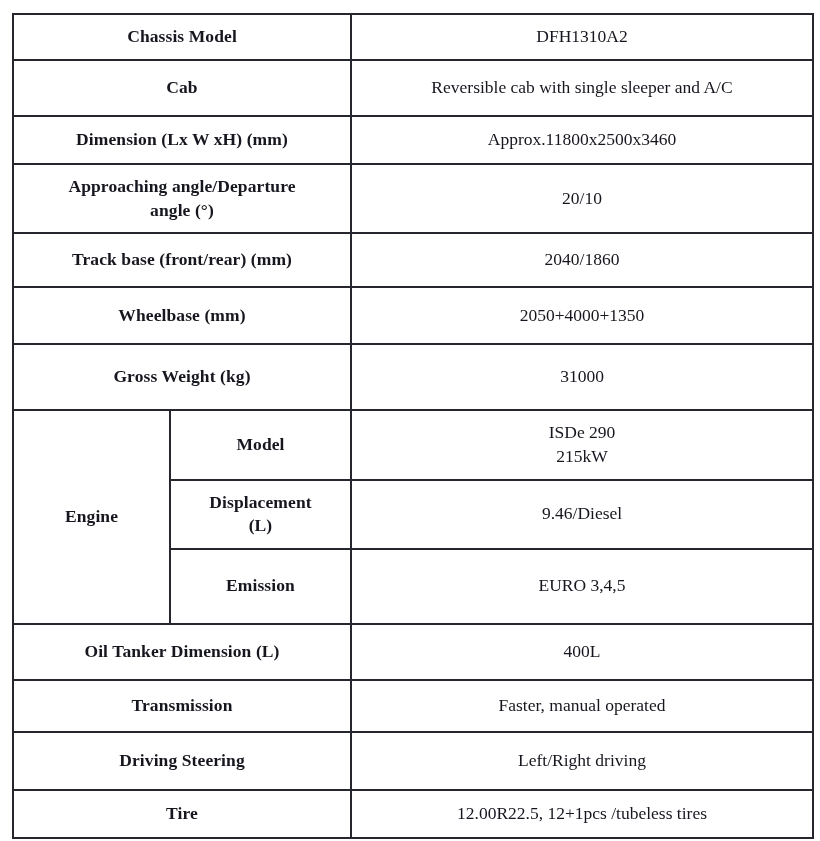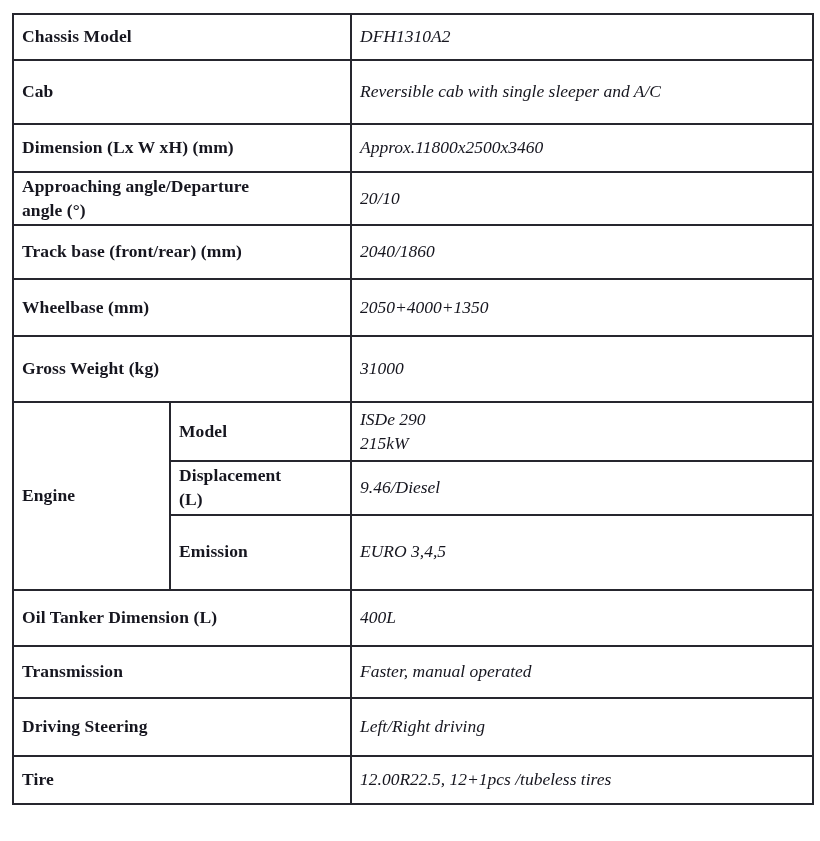--- a/index.html
+++ b/index.html
@@ -22,55 +22,54 @@
     top: 13px;
   }
   table.spec-table {
     border-collapse: collapse;
     table-layout: fixed;
     width: 800px;
   }
   table.spec-table td {
     border: 2px solid #26262e;
     box-sizing: border-box;
-    text-align: left;
+    text-align: center;
     vertical-align: middle;
-    padding: 2px 8px;
+    padding: 10px 8px;
     font-size: 17.5px;
     line-height: 1.35;
     color: #16161f;
     white-space: pre-line;
     overflow: hidden;
   }
   table.spec-table td.label {
     font-weight: bold;
     letter-spacing: 0.1px;
   }
   table.spec-table td.value {
     font-weight: normal;
-    font-style: italic;
   }
 </style>
 </head>
 <body>
 
 <div class="page">
   <div class="spec-table-wrap">
     <table class="spec-table">
       <colgroup>
         <col style="width:157px">
         <col style="width:181px">
         <col style="width:462px">
       </colgroup>
       <tbody>
         <tr style="height:46px">
           <td colspan="2" class="label">Chassis Model</td>
           <td class="value">DFH1310A2</td>
         </tr>
-        <tr style="height:64px">
+        <tr style="height:56px">
           <td colspan="2" class="label">Cab</td>
           <td class="value">Reversible cab with single sleeper and A/C</td>
         </tr>
         <tr style="height:48px">
           <td colspan="2" class="label">Dimension (Lx W xH) (mm)</td>
           <td class="value">Approx.11800x2500x3460</td>
         </tr>
         <tr style="height:52px">
           <td colspan="2" class="label">Approaching angle/Departure
 angle (°)</td>

